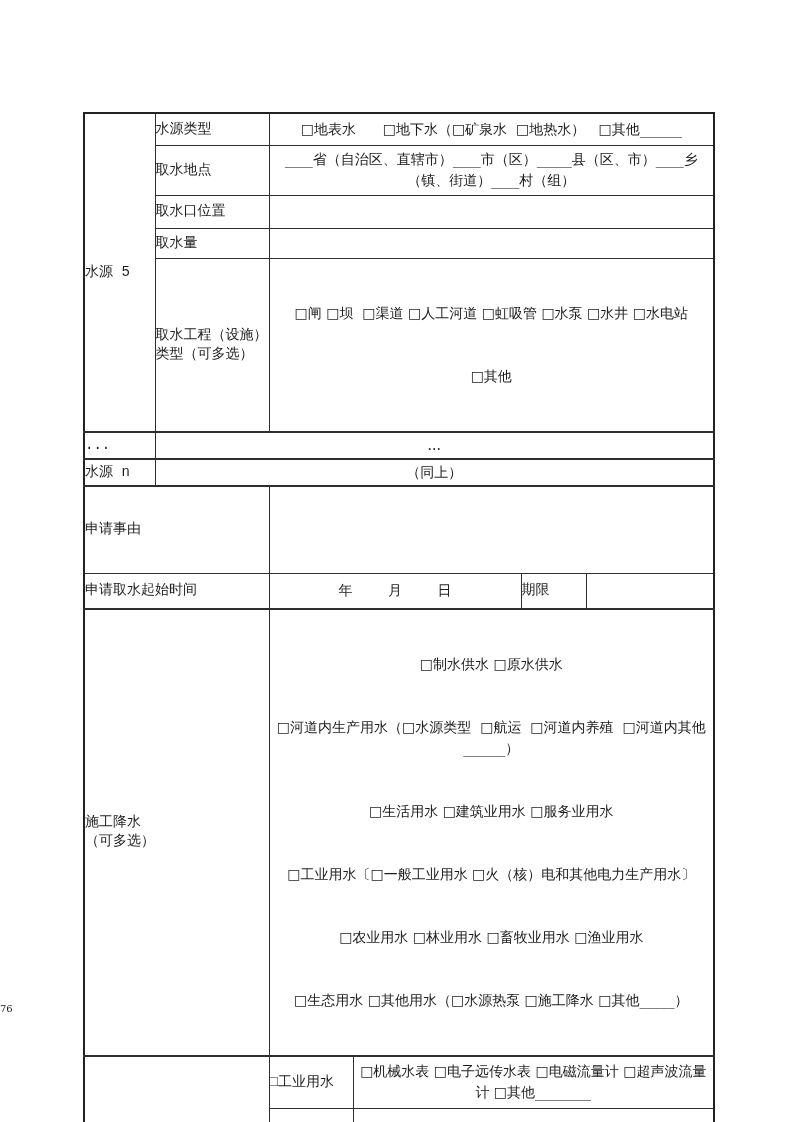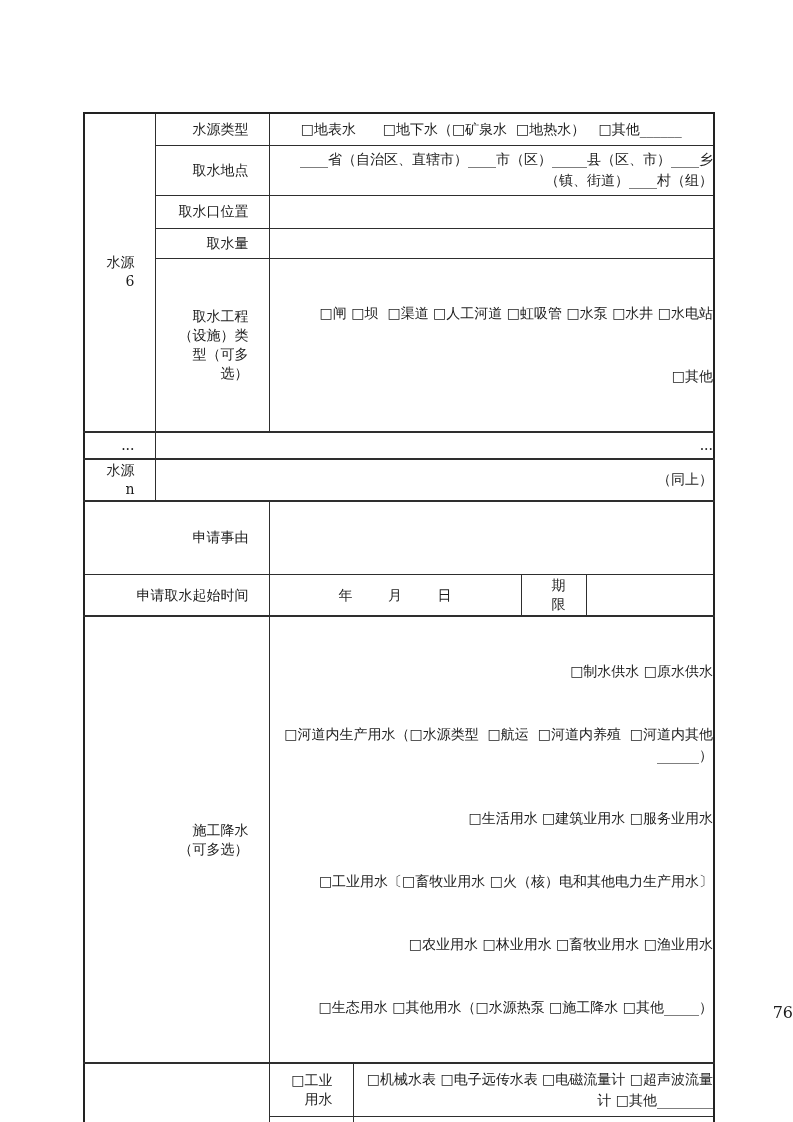--- a/index.html
+++ b/index.html
@@ -26,60 +26,61 @@
     border: 2px solid #222222;
   }
   td {
     border: 1px solid #2e2e2e;
     vertical-align: middle;
     overflow: hidden;
     padding: 0;
   }
   tr.sep td { border-top-width: 2px; }
   td.lbl {
-    text-align: right;
-    padding: 1px 20px;
+    text-align: left;
+    padding: 1px 0;
     line-height: 19px;
+    font-family: Liberation Mono, monospace;
   }
   td.content {
-    text-align: right;
+    text-align: center;
     padding: 2px 0;
     white-space: pre-wrap;
   }
   td.content-center {
     text-align: center;
     padding: 2px 20px;
     white-space: pre-wrap;
   }
   .line { display: block; }
   .page-number {
     position: absolute;
     top: 1003px;
     left: 0;
     width: 100%;
-    text-align: right;
-    font-size: 16px;
+    text-align: left;
+    font-size: 10px;
   }
 </style>
 </head>
 <body>
 
 <table class="form-table">
   <colgroup>
     <col style="width:71px">
     <col style="width:114px">
     <col style="width:84px">
     <col style="width:168px">
     <col style="width:65px">
     <col style="width:128px">
   </colgroup>
 
   <tbody>
       <tr style="height:32px">
-    <td class="lbl" rowspan="5">水源 6</td>
+    <td class="lbl" rowspan="5">水源 5</td>
     <td class="lbl">水源类型</td>
     <td class="content-center" colspan="4">□地表水      □地下水（□矿泉水  □地热水）   □其他______</td>
   </tr>
   <tr style="height:50px">
     <td class="lbl">取水地点</td>
     <td class="content" colspan="4">____省（自治区、直辖市）____市（区）_____县（区、市）____乡（镇、街道）____村（组）</td>
   </tr>
   <tr style="height:33px">
     <td class="lbl">取水口位置</td>
     <td class="content" colspan="4"></td>
@@ -99,42 +100,42 @@
   <tr style="height:24px" class="sep">
     <td class="lbl">...</td>
     <td class="content" colspan="5">...</td>
   </tr>
 
   <tr style="height:17px" class="sep">
     <td class="lbl">水源 n</td>
     <td class="content" colspan="5">（同上）</td>
   </tr>
 
-  <tr style="height:74px" class="sep">
+  <tr style="height:88px" class="sep">
     <td class="lbl" colspan="2">申请事由</td>
     <td class="content" colspan="4"></td>
   </tr>
 
   <tr style="height:35px">
     <td class="lbl" colspan="2">申请取水起始时间</td>
     <td class="content-center" colspan="2">年        月        日</td>
     <td class="lbl">期限</td>
     <td class="content"></td>
   </tr>
 
   <tr style="height:155px" class="sep">
     <td class="lbl" colspan="2">
       <span class="line">施工降水</span>
       <span class="line">（可多选）</span>
     </td>
     <td class="content" colspan="4">
       <span class="line">□制水供水 □原水供水</span>
       <span class="line">□河道内生产用水（□水源类型  □航运  □河道内养殖  □河道内其他______）</span>
       <span class="line">□生活用水 □建筑业用水 □服务业用水</span>
-      <span class="line">□工业用水〔□畜牧业用水 □火（核）电和其他电力生产用水〕</span>
+      <span class="line">□工业用水〔□一般工业用水 □火（核）电和其他电力生产用水〕</span>
       <span class="line">□农业用水 □林业用水 □畜牧业用水 □渔业用水</span>
       <span class="line">□生态用水 □其他用水（□水源热泵 □施工降水 □其他_____）</span>
     </td>
   </tr>
 
   <tr style="height:53px" class="sep">
     <td class="lbl" colspan="2" rowspan="3">计量方式</td>
     <td class="lbl">□工业用水</td>
     <td class="content" colspan="3">□机械水表 □电子远传水表 □电磁流量计 □超声波流量计 □其他________</td>
   </tr>

